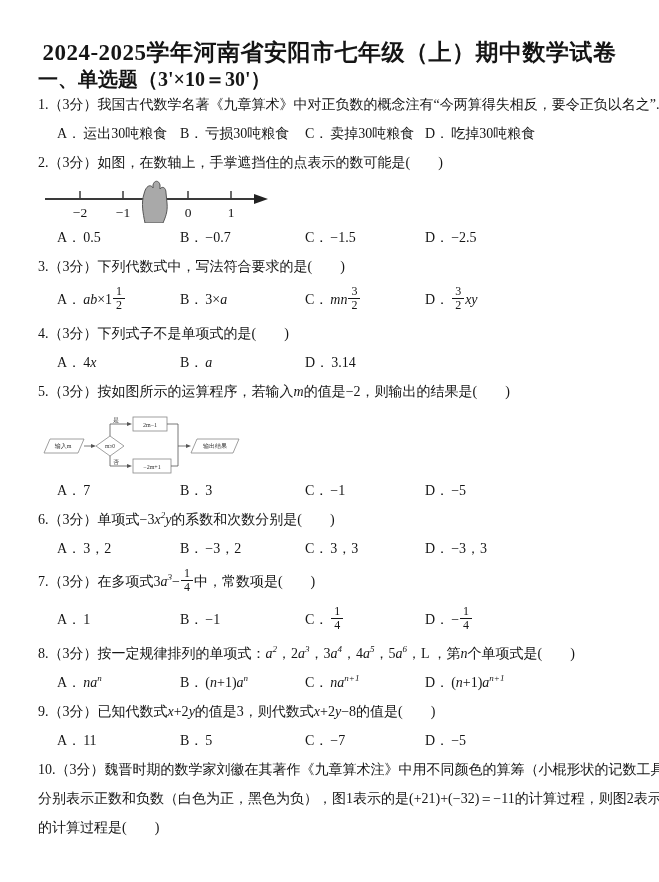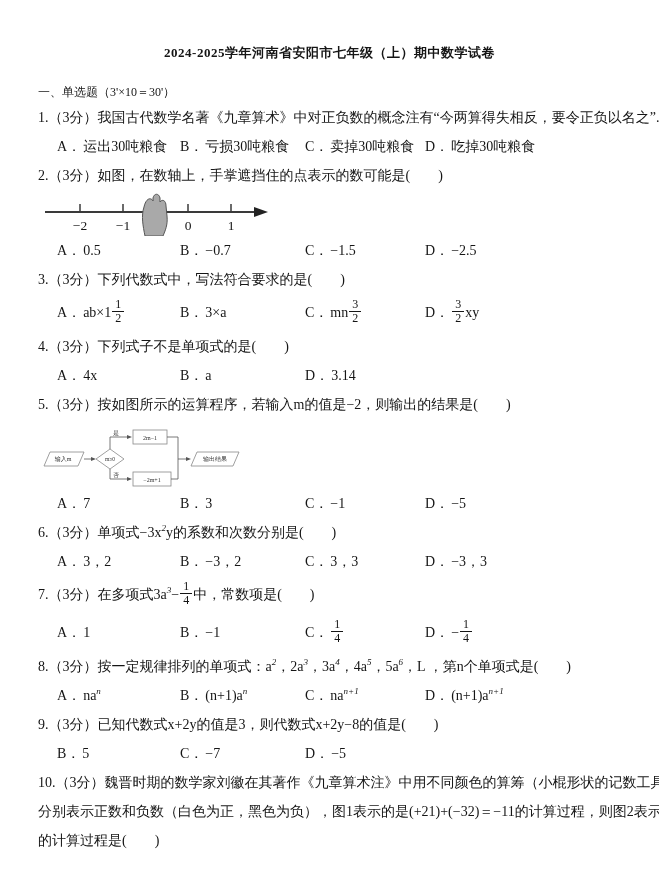--- a/index.html
+++ b/index.html
@@ -3,41 +3,41 @@
 <meta charset="utf-8">
 <style>
   html,body{margin:0;padding:0;background:#ffffff;}
   .page{
     width:659px;height:882px;box-sizing:border-box;
     padding-top:42px;background:#fff;color:#151515;
     font-family:"Liberation Serif","DejaVu Serif",serif;
     overflow:hidden;position:relative;
   }
   .title{
-    font-size:13px;font-weight:bold;text-align:center;
+    font-size:23px;font-weight:bold;text-align:center;
     margin:0;line-height:22px;letter-spacing:0.5px;
   }
   .section{
-    margin:17px 0 0 38px;font-weight:normal;font-size:12px;line-height:22px;
+    margin:4px 0 0 38px;font-weight:bold;font-size:20px;line-height:22px;
   }
   #content{margin-top:0;}
   .row{
     margin-left:38px;margin-right:10px;height:29px;line-height:29px;
     font-size:14px;white-space:nowrap;
   }
   .row.tall{height:38px;line-height:38px;}
   .options{display:flex;}
   .options.tall{align-items:center;}
   .options .opt{flex:0 0 auto;}
   .options .opt:nth-child(1){margin-left:19px;width:123px;}
   .options .opt:nth-child(2){width:125px;}
   .options .opt:nth-child(3){width:120px;}
   .options .opt:nth-child(4){width:auto;}
   .optlabel{margin-right:2px;}
-  .var{text-align:right;}
+  .var{font-style:italic;text-align:right;}
   sup.sup{font-size:9px;font-style:italic;vertical-align:super;line-height:0;}
   .frac{
     display:inline-block;vertical-align:middle;transform:translateY(-2px);
     text-align:center;font-size:12px;line-height:1.08;margin:0 1px;
   }
   .frac .fn{display:block;padding:0 3px;border-bottom:1px solid #151515;}
   .frac .fd{display:block;padding:0 3px;}
   .fig-numberline{margin-left:42px;height:46px;}
   .fig-flowchart{margin-left:40px;height:70px;padding-top:5px;box-sizing:border-box;}
   svg text{font-family:"Liberation Serif","DejaVu Serif",serif;}
@@ -141,20 +141,21 @@
       </div>
       <div class="row stem"><span class="t">8.（3分）按一定规律排列的单项式：</span><span class="var">a</span><sup class="sup">2</sup><span class="t">，2</span><span class="var">a</span><sup class="sup">3</sup><span class="t">，3</span><span class="var">a</span><sup class="sup">4</sup><span class="t">，4</span><span class="var">a</span><sup class="sup">5</sup><span class="t">，5</span><span class="var">a</span><sup class="sup">6</sup><span class="t">，L ，第</span><span class="var">n</span><span class="t">个单项式是(　　)</span></div>
       <div class="row options">
         <div class="opt"><span class="optlabel">A．</span><span class="var">na</span><sup class="sup">n</sup></div>
         <div class="opt"><span class="optlabel">B．</span><span class="t">(</span><span class="var">n</span><span class="t">+1)</span><span class="var">a</span><sup class="sup">n</sup></div>
         <div class="opt"><span class="optlabel">C．</span><span class="var">na</span><sup class="sup">n+1</sup></div>
         <div class="opt"><span class="optlabel">D．</span><span class="t">(</span><span class="var">n</span><span class="t">+1)</span><span class="var">a</span><sup class="sup">n+1</sup></div>
       </div>
       <div class="row stem"><span class="t">9.（3分）已知代数式</span><span class="var">x</span><span class="t">+2</span><span class="var">y</span><span class="t">的值是3，则代数式</span><span class="var">x</span><span class="t">+2</span><span class="var">y</span><span class="t">−8的值是(　　)</span></div>
       <div class="row options">
+        <div class="opt"><span class="optlabel">A．</span><span class="t">11</span></div>
         <div class="opt"><span class="optlabel">B．</span><span class="t">5</span></div>
         <div class="opt"><span class="optlabel">C．</span><span class="t">−7</span></div>
         <div class="opt"><span class="optlabel">D．</span><span class="t">−5</span></div>
       </div>
       <div class="row stem"><span class="t">10.（3分）魏晋时期的数学家刘徽在其著作《九章算术注》中用不同颜色的算筹（小棍形状的记数工具）</span></div>
       <div class="row stem"><span class="t">分别表示正数和负数（白色为正，黑色为负），图1表示的是(+21)+(−32)＝−11的计算过程，则图2表示</span></div>
       <div class="row stem"><span class="t">的计算过程是(　　)</span></div>
     </div>
 </div>
 

